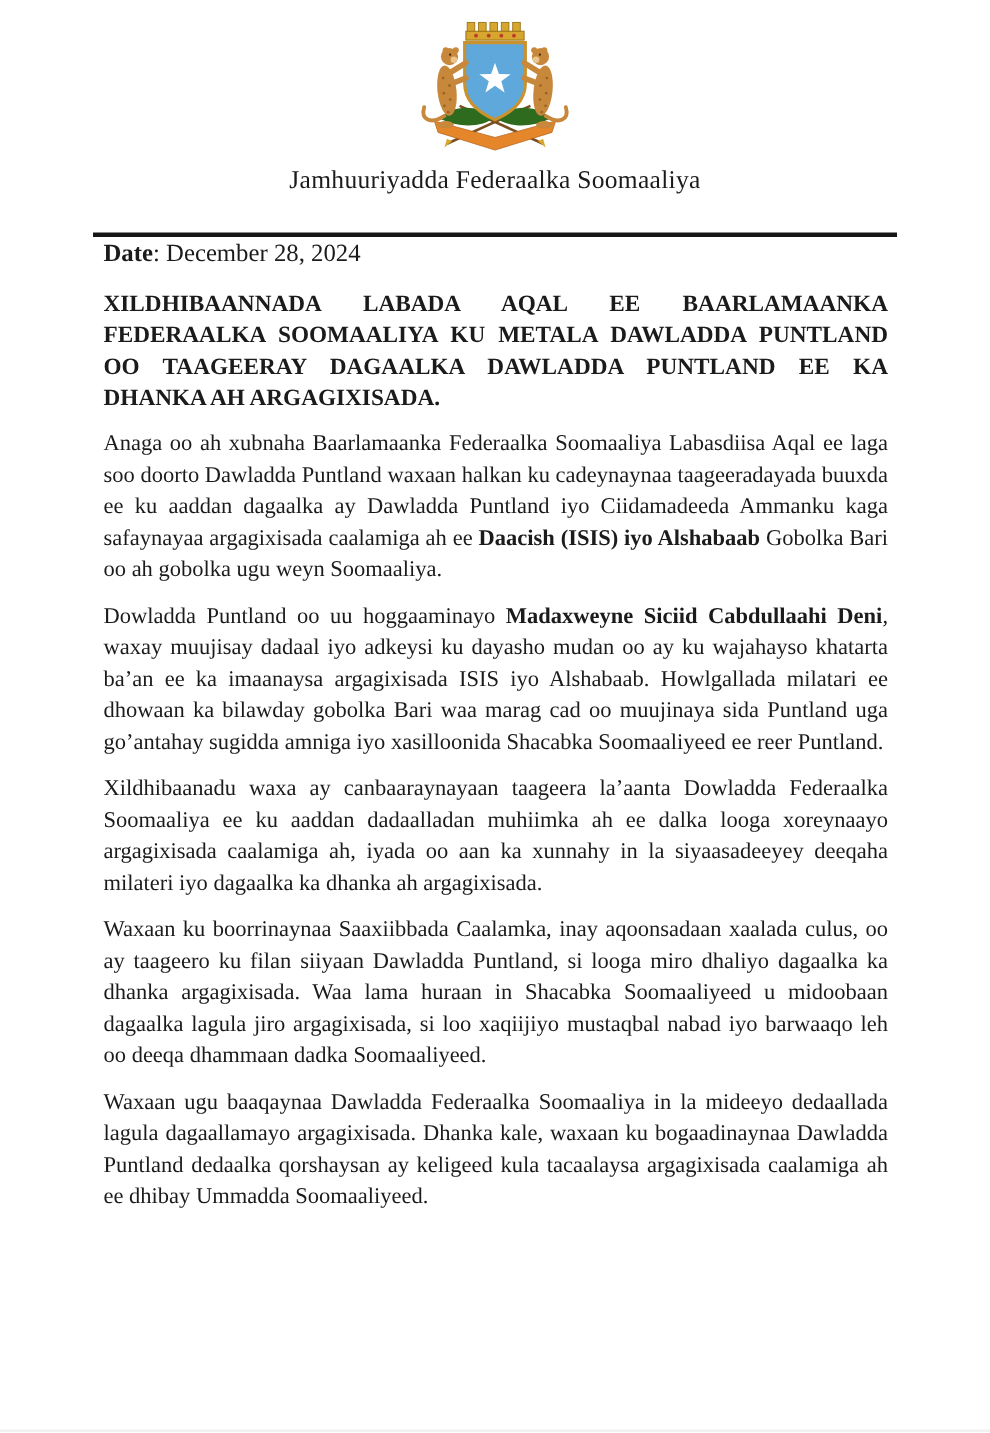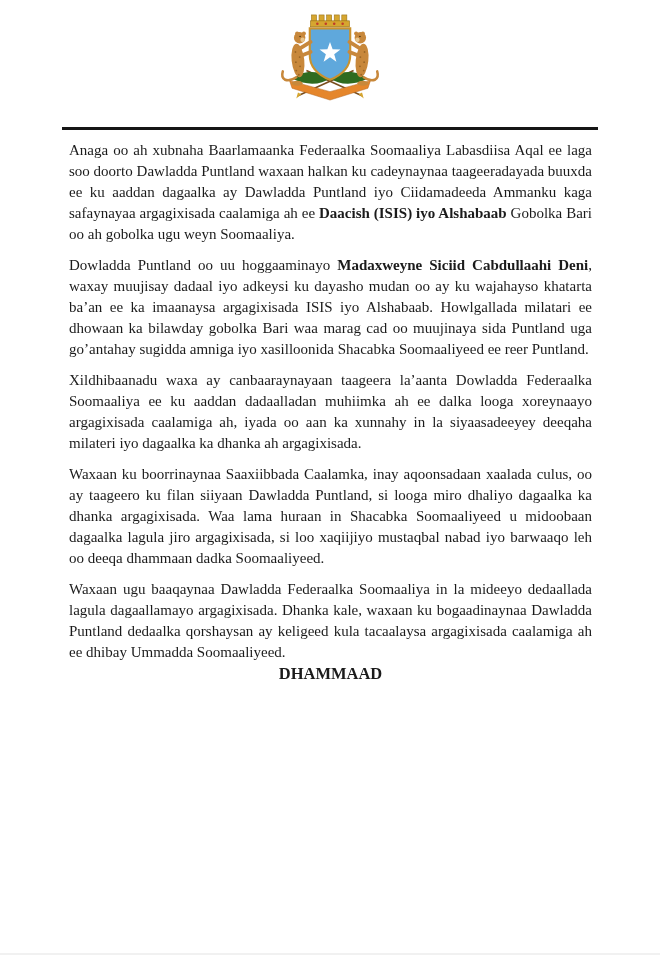--- a/index.html
+++ b/index.html
@@ -138,36 +138,38 @@
         <rect x="84" y="2" width="6" height="8" fill="#D6A62F" stroke="#9A7318" stroke-width="0.7"></rect>
         <rect x="47" y="9" width="46" height="7" fill="#D6A62F" stroke="#9A7318" stroke-width="0.8"></rect>
         <circle cx="55" cy="12.5" r="1.5" fill="#C03A2B"></circle>
         <circle cx="65" cy="12.5" r="1.5" fill="#C03A2B"></circle>
         <circle cx="75" cy="12.5" r="1.5" fill="#C03A2B"></circle>
         <circle cx="85" cy="12.5" r="1.5" fill="#C03A2B"></circle>
       </g>
     </svg>
   </div>
 
+  <div class="org-name">Jamhuuriyadda Federaalka Soomaaliya</div>
 
   <hr class="rule">
 
   <div class="content">
 
 
+    <div class="date-line"><span class="b">Date</span><span>: December 28, 2024</span></div>
 
+    <p class="headline">XILDHIBAANNADA LABADA AQAL EE BAARLAMAANKA FEDERAALKA SOOMAALIYA KU METALA DAWLADDA PUNTLAND OO TAAGEERAY DAGAALKA DAWLADDA PUNTLAND EE KA DHANKA AH ARGAGIXISADA.</p>
 
     <p class="body"><span>Anaga oo ah xubnaha Baarlamaanka Federaalka Soomaaliya Labasdiisa Aqal ee laga soo doorto Dawladda Puntland waxaan halkan ku cadeynaynaa taageeradayada buuxda ee ku aaddan dagaalka ay Dawladda Puntland iyo Ciidamadeeda Ammanku kaga safaynayaa argagixisada caalamiga ah ee </span><span class="b">Daacish (ISIS) iyo Alshabaab</span><span> Gobolka Bari oo ah gobolka ugu weyn Soomaaliya.</span></p>
 
     <p class="body"><span>Dowladda Puntland oo uu hoggaaminayo </span><span class="b">Madaxweyne Siciid Cabdullaahi Deni</span><span>, waxay muujisay dadaal iyo adkeysi ku dayasho mudan oo ay ku wajahayso khatarta ba’an ee ka imaanaysa argagixisada ISIS iyo Alshabaab. Howlgallada milatari ee dhowaan ka bilawday gobolka Bari waa marag cad oo muujinaya sida Puntland uga go’antahay sugidda amniga iyo xasilloonida Shacabka Soomaaliyeed ee reer Puntland.</span></p>
 
     <p class="body">Xildhibaanadu waxa ay canbaaraynayaan taageera la’aanta Dowladda Federaalka Soomaaliya ee ku aaddan dadaalladan muhiimka ah ee dalka looga xoreynaayo argagixisada caalamiga ah, iyada oo aan ka xunnahy in la siyaasadeeyey deeqaha milateri iyo dagaalka ka dhanka ah argagixisada.</p>
 
     <p class="body">Waxaan ku boorrinaynaa Saaxiibbada Caalamka, inay aqoonsadaan xaalada culus, oo ay taageero ku filan siiyaan Dawladda Puntland, si looga miro dhaliyo dagaalka ka dhanka argagixisada. Waa lama huraan in Shacabka Soomaaliyeed u midoobaan dagaalka lagula jiro argagixisada, si loo xaqiijiyo mustaqbal nabad iyo barwaaqo leh oo deeqa dhammaan dadka Soomaaliyeed.</p>
 
     <p class="body">Waxaan ugu baaqaynaa Dawladda Federaalka Soomaaliya in la mideeyo dedaallada lagula dagaallamayo argagixisada. Dhanka kale, waxaan ku bogaadinaynaa Dawladda Puntland dedaalka qorshaysan ay keligeed kula tacaalaysa argagixisada caalamiga ah ee dhibay Ummadda Soomaaliyeed.</p>
 
-    <div class="closing">DHAMMAAD</div>
 
   </div>
 
   <div class="photo-edge"></div>
 </div>
 
 </body></html>

